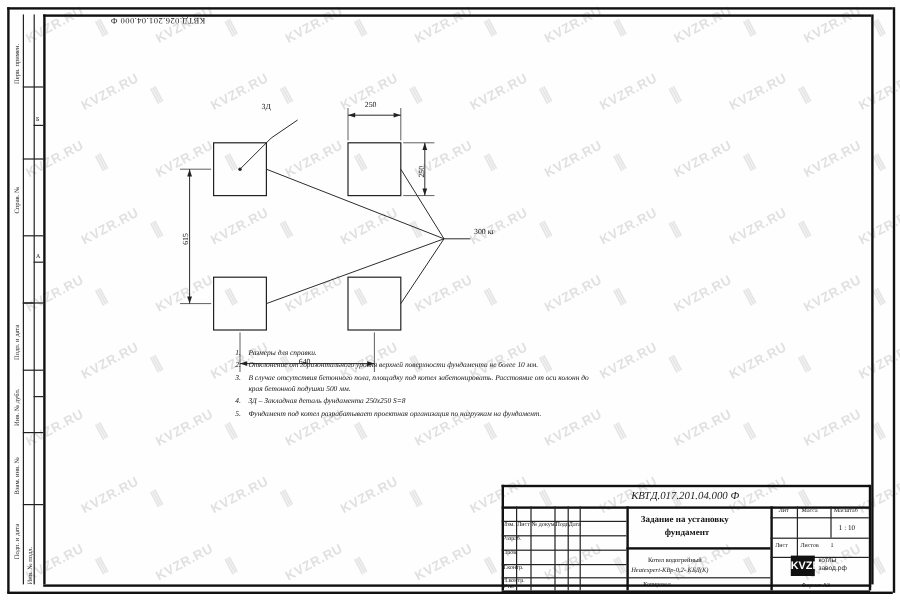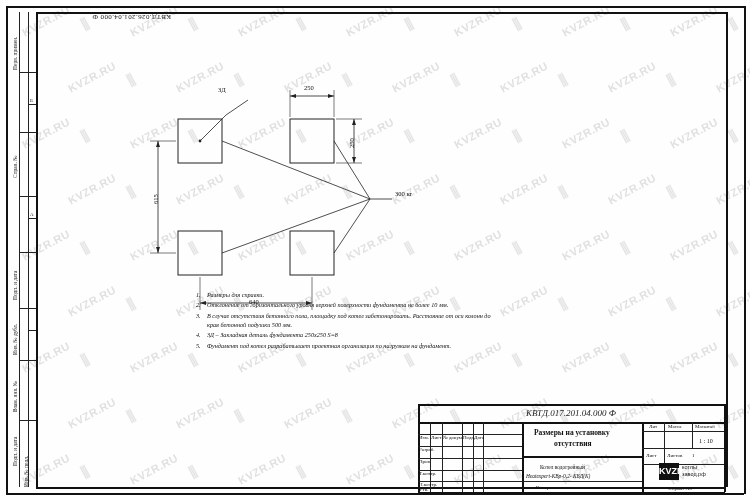--- a/index.html
+++ b/index.html
@@ -311,22 +311,22 @@
     <div class="cell" style="left:56px;top:31px;">Дата</div>
 
     <div class="cell" style="left:1px;top:43px;">Разраб.</div>
     <div class="cell" style="left:1px;top:55px;">Пров.</div>
     <div class="cell" style="left:1px;top:67px;">Т.контр.</div>
     <div class="cell" style="left:1px;top:78px;">Н.контр.</div>
     <div class="cell" style="left:1px;top:83px;">Утв.</div>
 
     <div class="ln hl2" style="left:104px;top:52px;width:120px;"></div>
     <div class="ln vl2" style="left:224px;top:18px;height:70px;"></div>
-    <div class="cell" style="left:116px;top:25px;font-size:7.5px;font-weight:bold;">Размеры на установку</div>
-    <div class="cell" style="left:136px;top:36px;font-size:7.5px;font-weight:bold;">отсутствия</div>
+    <div class="cell" style="left:116px;top:25px;font-size:7.5px;font-weight:bold;">Задание на установку</div>
+    <div class="cell" style="left:136px;top:36px;font-size:7.5px;font-weight:bold;">фундамент</div>
     <div class="cell" style="left:122px;top:61px;font-size:5.4px;">Котел водогрейный</div>
     <div class="cell" style="left:108px;top:70px;font-size:5.4px;font-style:italic;">Heatexpert-КВр-0,2- КБД(К)</div>
     <div class="cell" style="left:118px;top:81px;font-size:5px;">Копировал</div>
     <div class="ln hl" style="left:104px;top:77px;width:120px;"></div>
 
     <div class="ln hl" style="left:224px;top:27px;width:82px;"></div>
     <div class="ln hl" style="left:224px;top:44px;width:82px;"></div>
     <div class="ln hl" style="left:224px;top:60px;width:82px;"></div>
     <div class="ln vl" style="left:246px;top:18px;height:26px;"></div>
     <div class="ln vl" style="left:274px;top:18px;height:26px;"></div>

